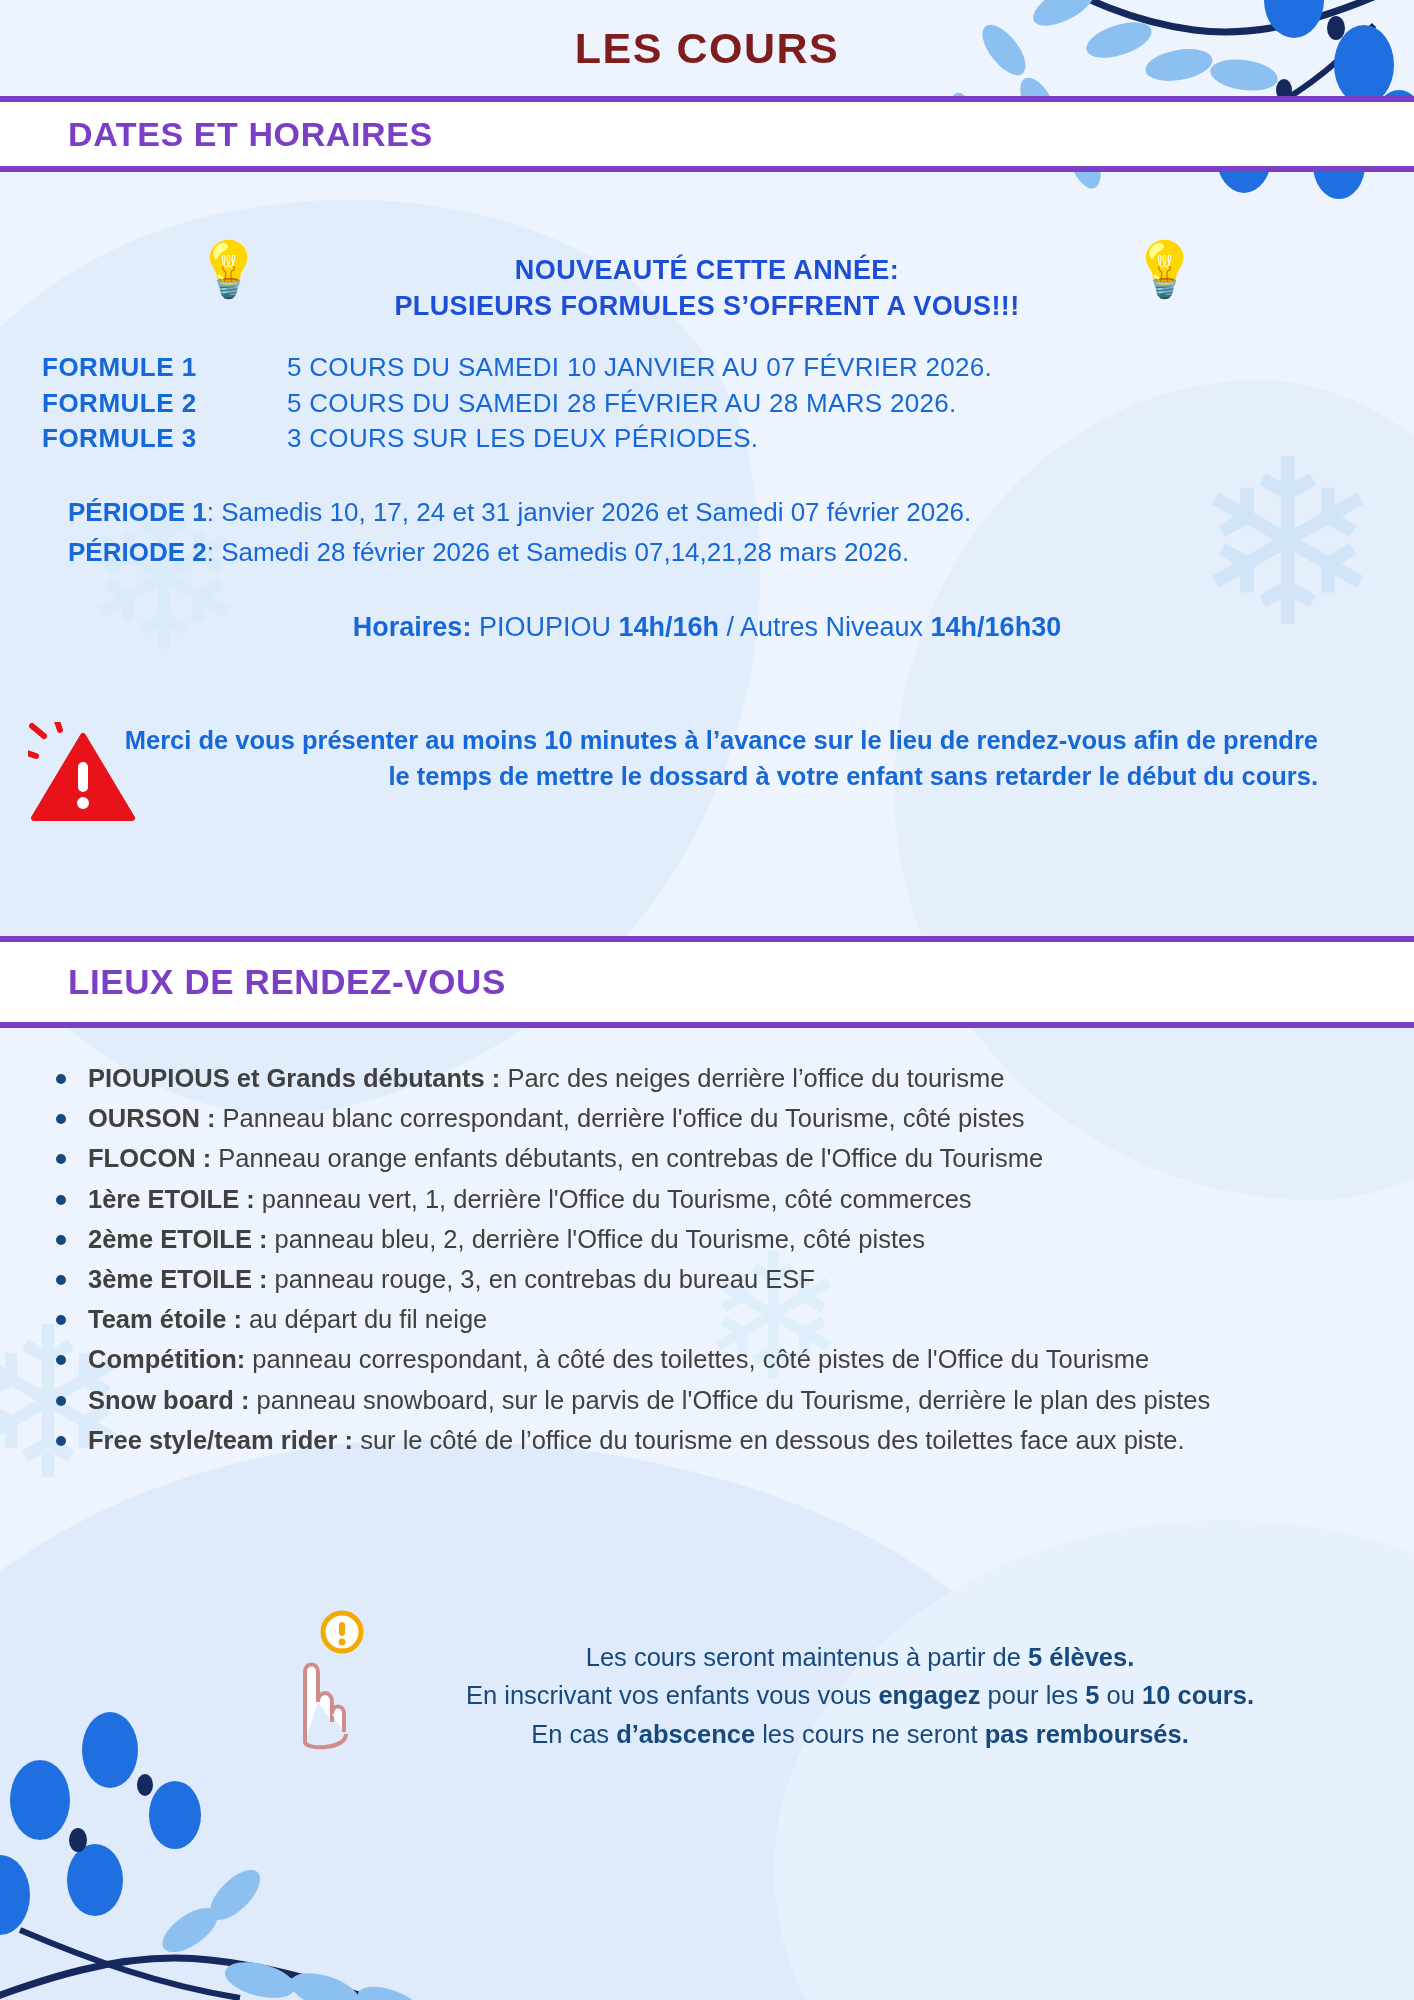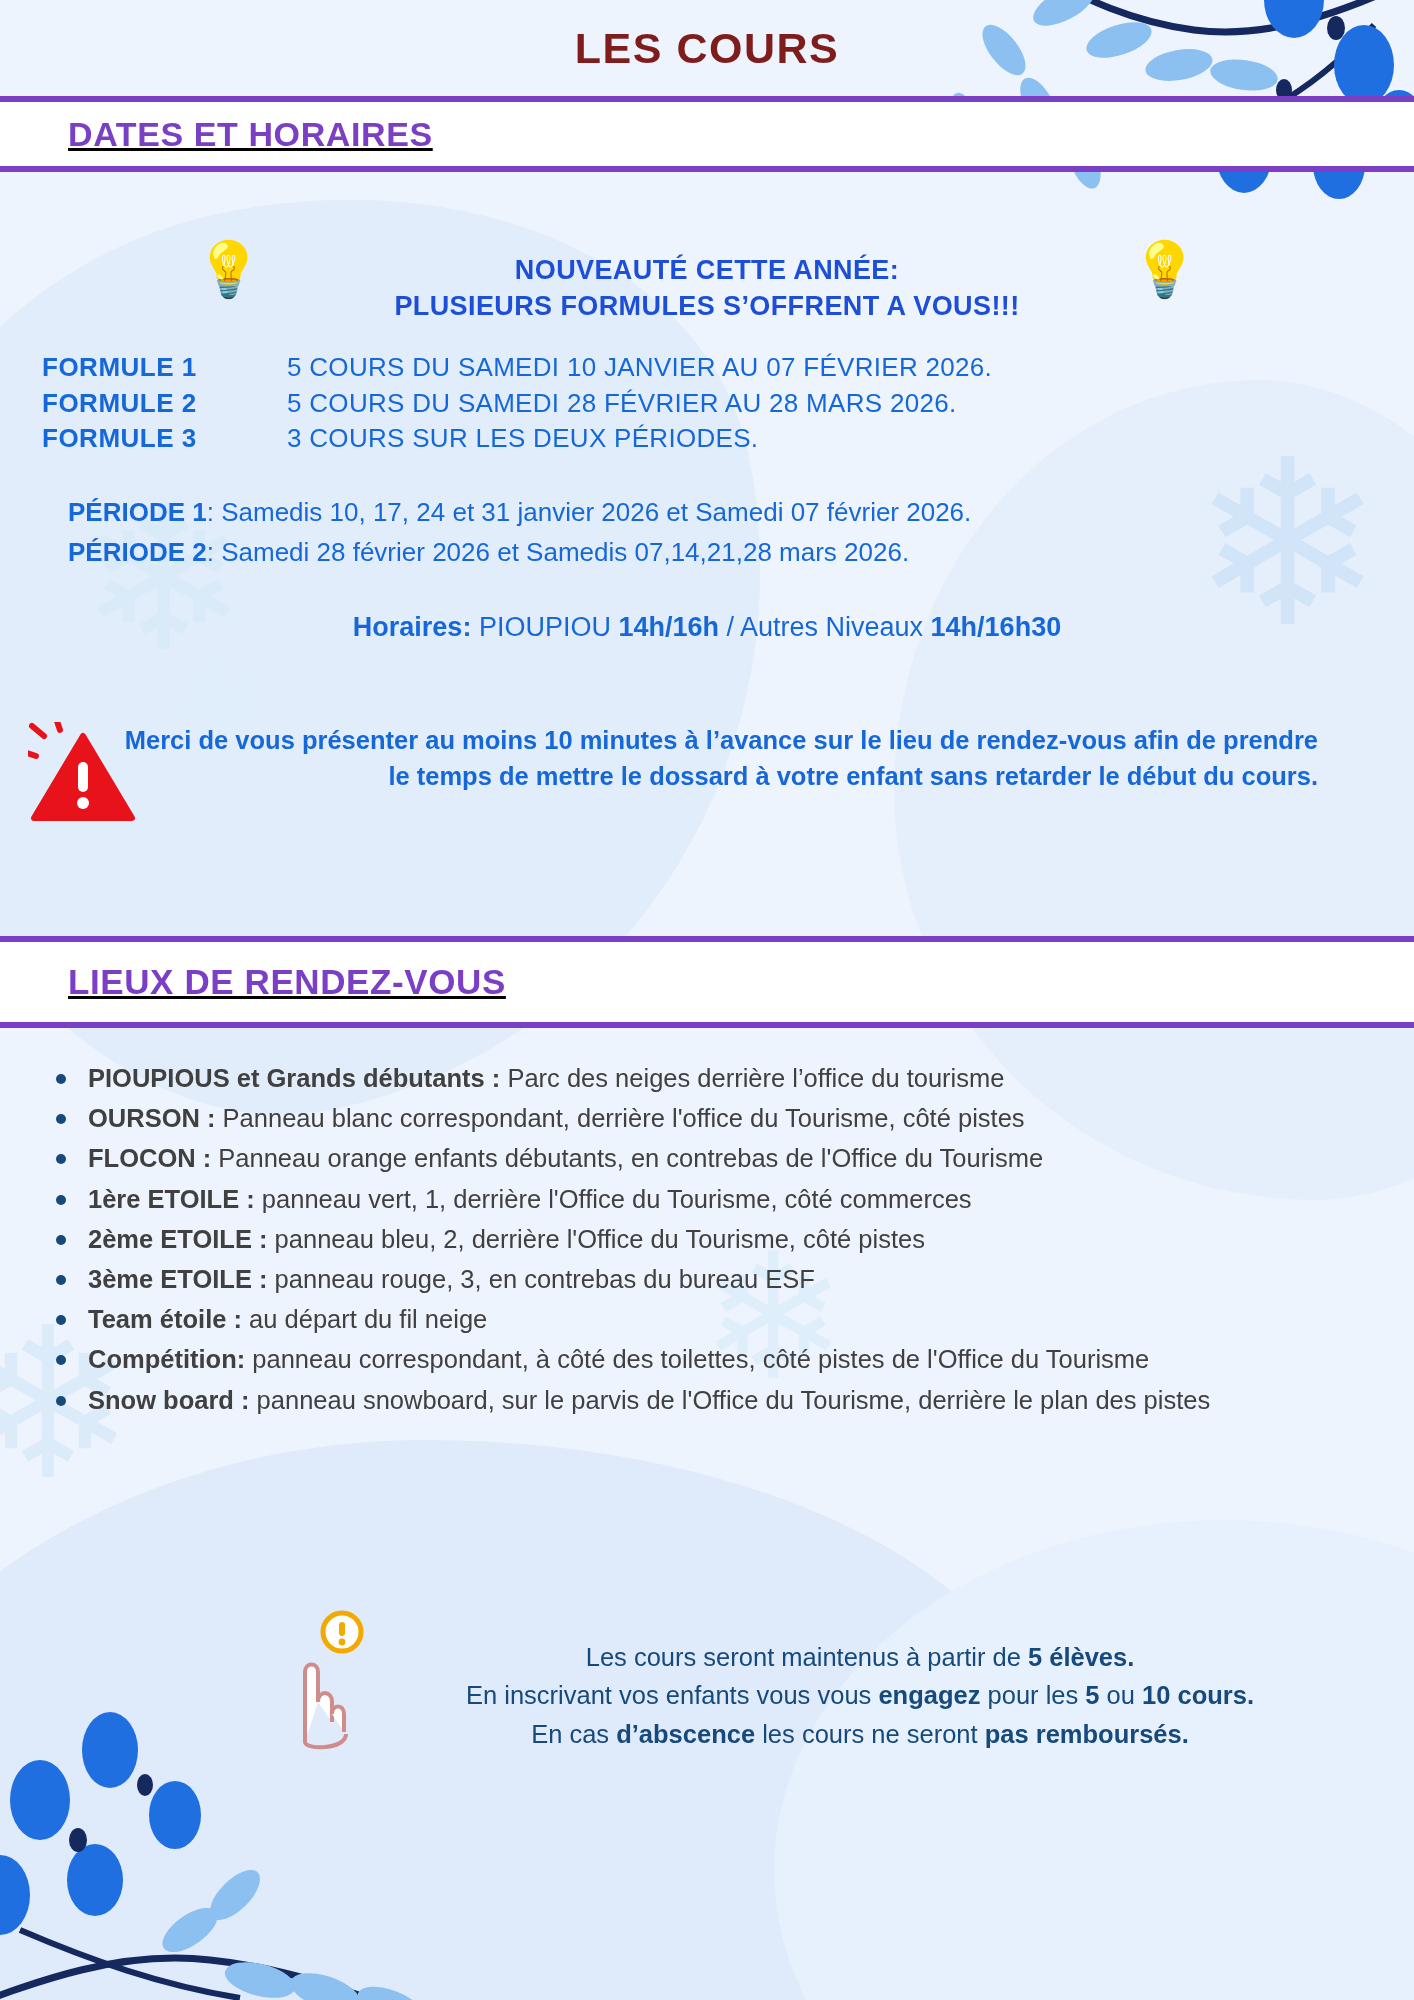--- a/index.html
+++ b/index.html
@@ -110,21 +110,20 @@
   .rule-4 { top: 1022px; }
 
   .section-head {
     position: absolute;
     left: 0;
     width: 100%;
     display: flex;
     align-items: center;
     background: #ffffff;
     z-index: 5;
-    text-decoration: underline;
   }
   .section-head span {
     margin-left: 68px;
     font-size: 34px;
     font-weight: bold;
     letter-spacing: .6px;
     color: #7a3fc4;
   }
   .head-dates { top: 102px; height: 64px; }
   .head-lieux { top: 942px; height: 80px; }
@@ -398,20 +397,21 @@
 <ul class="lieux-list">
   <li><b>PIOUPIOUS et Grands débutants :</b><span> Parc des neiges derrière l’office du tourisme</span></li>
   <li><b>OURSON :</b><span> Panneau blanc correspondant, derrière l'office du Tourisme, côté pistes</span></li>
   <li><b>FLOCON :</b><span> Panneau orange enfants débutants, en contrebas de l'Office du Tourisme</span></li>
   <li><b>1ère  ETOILE :</b><span> panneau vert, 1, derrière l'Office du Tourisme, côté commerces</span></li>
   <li><b>2ème  ETOILE :</b><span> panneau bleu, 2, derrière l'Office du Tourisme, côté pistes</span></li>
   <li><b>3ème  ETOILE :</b><span> panneau rouge, 3, en contrebas du bureau ESF</span></li>
   <li><b>Team étoile :</b><span> au départ du fil neige</span></li>
   <li><b>Compétition:</b><span> panneau correspondant, à côté des toilettes, côté pistes de  l'Office du Tourisme</span></li>
   <li><b>Snow board :</b><span> panneau snowboard, sur le parvis de l'Office du Tourisme, derrière le plan des pistes</span></li>
+  <li><b>Free style/team rider :</b><span> sur le côté de l’office du tourisme en dessous des toilettes face aux piste.</span></li>
 </ul>
 
 <svg class="hand-icon" viewBox="0 0 110 140">
   <circle cx="72" cy="22" r="19" fill="#ffffff" stroke="#f2a900" stroke-width="5"></circle>
   <rect x="69" y="12" width="6" height="14" rx="3" fill="#f2a900"></rect>
   <circle cx="72" cy="32" r="3.4" fill="#f2a900"></circle>
   <path d="M35 132 L35 62 C35 52 48 52 48 62 L48 92" fill="#ffffff" stroke="#d08b8b" stroke-width="4"></path>
   <path d="M48 92 C48 80 62 80 62 92 L62 112" fill="#ffffff" stroke="#d08b8b" stroke-width="4"></path>
   <path d="M62 104 C62 94 74 94 74 104 L74 122" fill="#ffffff" stroke="#d08b8b" stroke-width="4"></path>
   <path d="M35 132 C35 140 76 140 76 124" fill="none" stroke="#d08b8b" stroke-width="4"></path>

